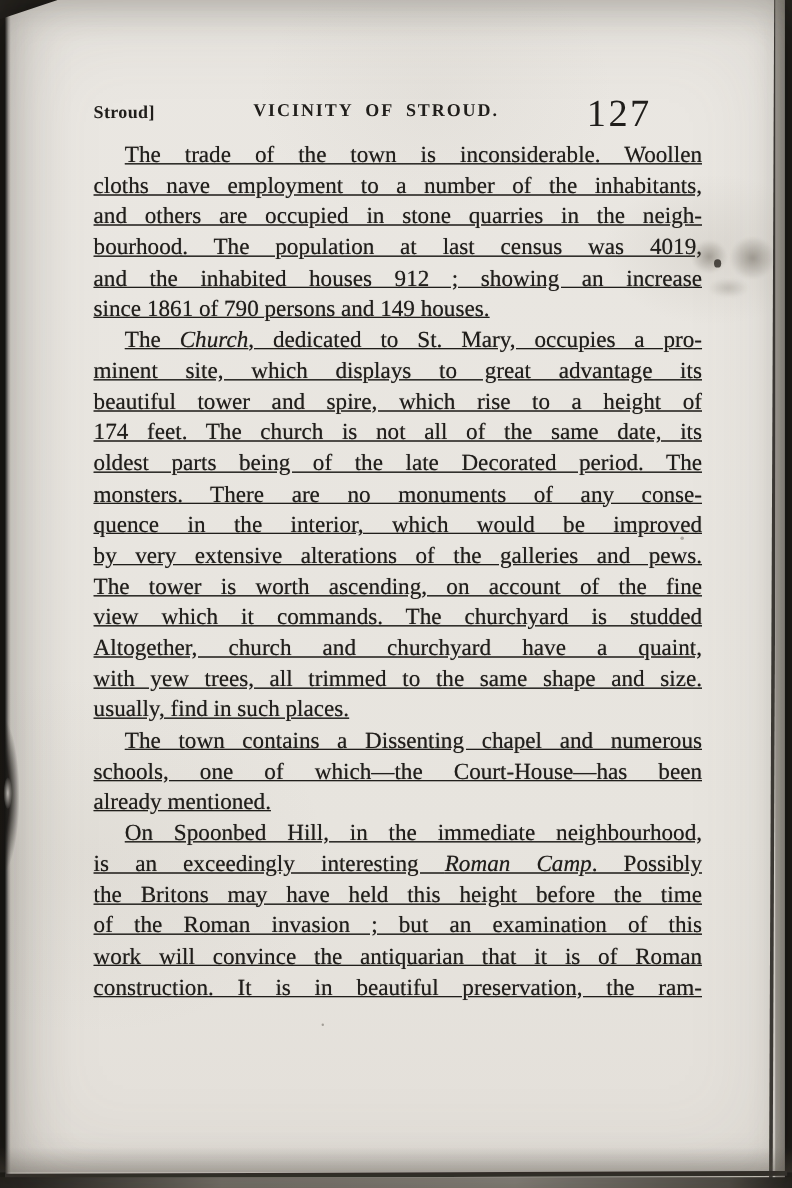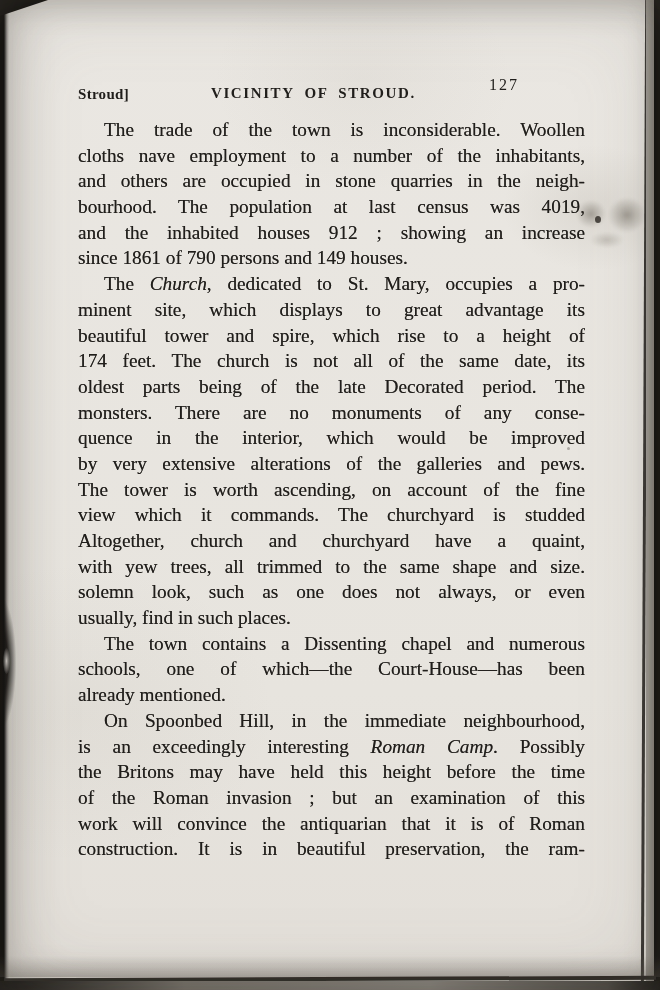--- a/index.html
+++ b/index.html
@@ -8,26 +8,27 @@
     font-family:"Liberation Serif", serif;color:#201e1b;
     background:
       radial-gradient(130px 90px at 90% 21%, rgba(148,141,128,.16), transparent 70%),
       radial-gradient(260px 200px at 12% 72%, rgba(148,141,128,.08), transparent 75%),
       radial-gradient(200px 150px at 55% 8%, rgba(148,141,128,.07), transparent 75%),
       linear-gradient(#eae7e2, #e7e4de 70%, #e3dfd9);
   }
   
   .hdr-left{position:absolute;left:78px;top:86px;font-size:15px;font-weight:bold;letter-spacing:.3px;white-space:nowrap;}
   .hdr-center{position:absolute;left:211px;top:85px;width:160px;text-align:center;font-size:15px;font-weight:bold;letter-spacing:1.6px;word-spacing:5px;white-space:nowrap;}
-  .hdr-num{position:absolute;left:489px;top:76px;font-size:16px;letter-spacing:2px;text-align:right;}
+  .hdr-num{position:absolute;left:489px;top:76px;font-size:32px;letter-spacing:2px;text-align:right;}
   
   .body-text{
     position:absolute;left:78px;top:117px;width:507px;
     font-size:19.3px;line-height:25.7px;
     text-shadow:0 0 .6px rgba(25,22,18,.65);
+    text-decoration:underline;
   }
   .line{text-align:justify;text-align-last:justify;height:25.7px;}
   .line.indent{text-indent:26px;}
   .line.end{text-align-last:left;}
   .line i{font-style:italic;}
   
   .left-band{position:absolute;left:0;top:0;width:9px;height:990px;
     background:linear-gradient(to right,#050504 0 4px,rgba(10,9,8,.75) 5px,rgba(10,9,8,.25) 7px,transparent);}
   .left-bulge{position:absolute;left:0;top:598px;width:16px;height:130px;
     background:radial-gradient(ellipse at 0 50%, rgba(8,7,6,.9) 35%, transparent 72%);}
@@ -86,21 +87,20 @@
       <div class="line"><span>beautiful tower and spire, which rise to a height of</span></div>
       <div class="line"><span>174 feet.  The church is not all of the same date, its</span></div>
       <div class="line"><span>oldest parts being of the late Decorated period.  The</span></div>
       <div class="line"><span>monsters.  There are no monuments of any conse-</span></div>
       <div class="line"><span>quence in the interior, which would be improved</span></div>
       <div class="line"><span>by very extensive alterations of the galleries and pews.</span></div>
       <div class="line"><span>The tower is worth ascending, on account of the fine</span></div>
       <div class="line"><span>view which it commands.  The churchyard is studded</span></div>
       <div class="line"><span>Altogether, church and churchyard have a quaint,</span></div>
       <div class="line"><span>with yew trees, all trimmed to the same shape and size.</span></div>
-      <div class="line"><span>solemn look, such as one does not always, or even</span></div>
       <div class="line end"><span>usually, find in such places.</span></div>
       <div class="line indent"><span>The town contains a Dissenting chapel and numerous</span></div>
       <div class="line"><span>schools, one of which—the Court-House—has been</span></div>
       <div class="line end"><span>already mentioned.</span></div>
       <div class="line indent"><span>On Spoonbed Hill, in the immediate neighbourhood,</span></div>
       <div class="line"><span>is an exceedingly interesting </span><i>Roman Camp</i><span>.  Possibly</span></div>
       <div class="line"><span>the Britons may have held this height before the time</span></div>
       <div class="line"><span>of the Roman invasion ; but an examination of this</span></div>
       <div class="line"><span>work will convince the antiquarian that it is of Roman</span></div>
       <div class="line"><span>construction.  It is in beautiful preservation, the ram-</span></div>

